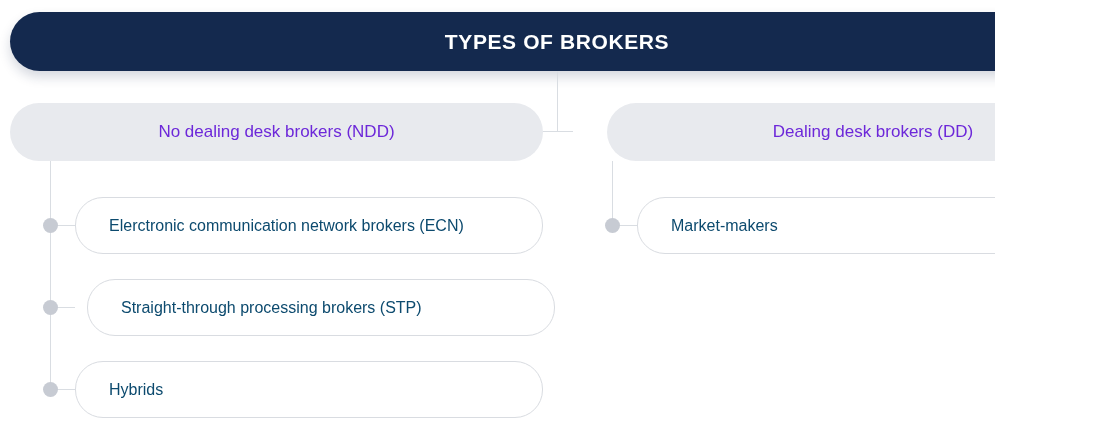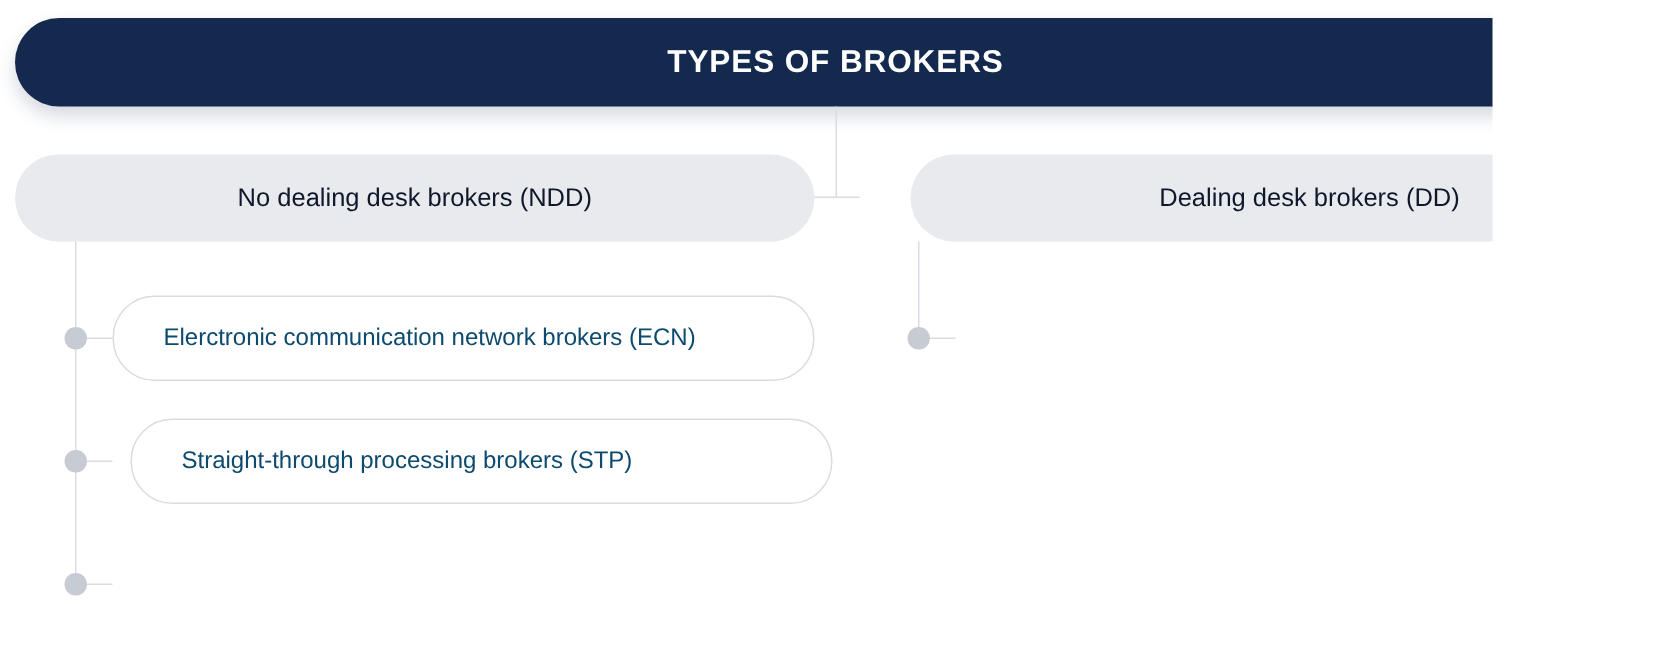--- a/index.html
+++ b/index.html
@@ -33,21 +33,21 @@
   .branch-pill {
     position: absolute;
     top: 103px; height: 58px;
     background: #e8eaee;
     border-radius: 29px;
     display: flex; align-items: center; justify-content: center;
   }
   .branch-pill.left  { left: 10px;  width: 533px; }
   .branch-pill.right { left: 607px; width: 532px; }
   .branch-pill .label {
-    color: #0f172a;
+    color: #6d28d9;
     font-size: 17px;
   }
 
   .leaf-pill {
     position: absolute;
     width: 468px; height: 57px;
     background: #ffffff;
     border: 1px solid #d9dce1;
     border-radius: 28px;
     display: flex; align-items: center;
@@ -117,14 +117,20 @@
   <div class="dot dot-2"></div>
   <div class="dot dot-3"></div>
   <div class="dot dot-4"></div>
 
   <div class="leaf-pill leaf-ecn">
     <span class="label">Elerctronic communication network brokers (ECN)</span>
   </div>
   <div class="leaf-pill leaf-stp">
     <span class="label">Straight-through processing brokers (STP)</span>
   </div>
+  <div class="leaf-pill leaf-hybrids">
+    <span class="label">Hybrids</span>
+  </div>
+  <div class="leaf-pill leaf-mm">
+    <span class="label">Market-makers</span>
+  </div>
 
 </div>
 
 </body></html>

